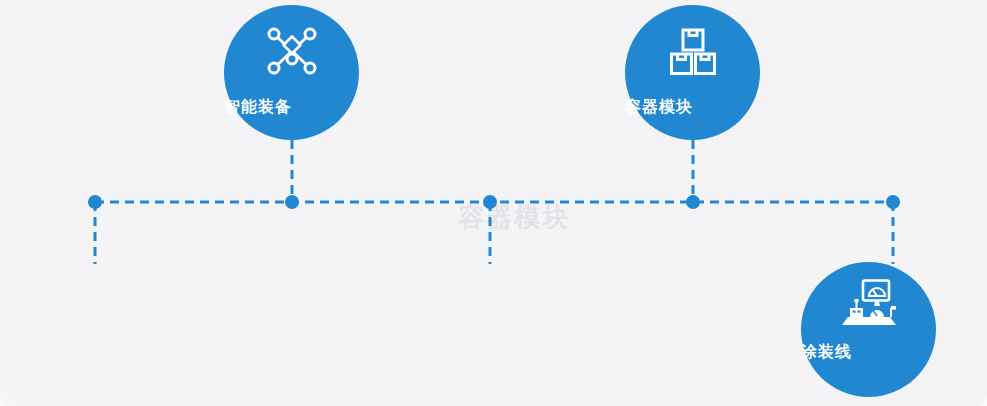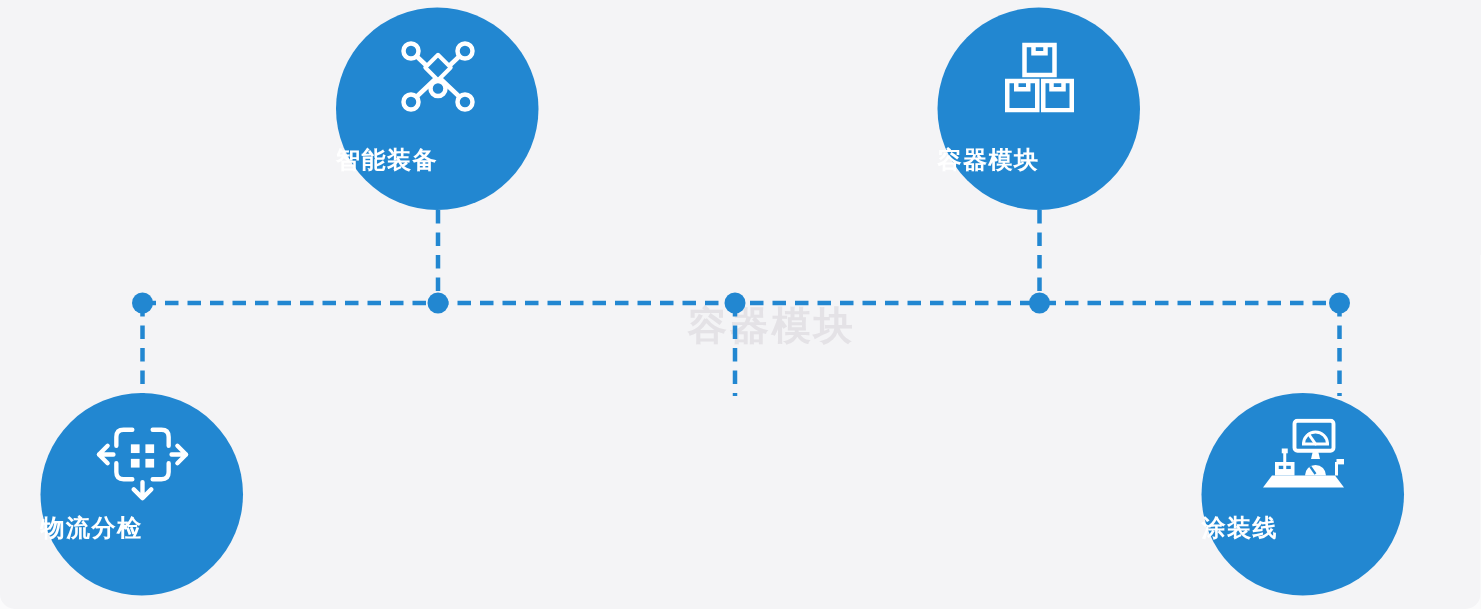--- a/index.html
+++ b/index.html
@@ -120,42 +120,20 @@
           <rect x="1.5" y="26" width="20" height="19.5"></rect>
           <path d="M7.5 26 V31.5 H15.5 V26"></path>
           <rect x="25.5" y="26" width="19" height="19.5"></rect>
           <path d="M31 26 V31.5 H39 V26"></path>
         </g>
       </svg>
     </div>
     <div class="label">容器模块</div>
   </div>
 
-  <div class="node node-bottom" style="left:27px; top:262px;">
-    <div class="icon-wrap">
-      <svg width="64" height="62" viewBox="0 0 66 64">
-        <g stroke="#ffffff" stroke-width="3" fill="none" stroke-linecap="round" stroke-linejoin="round">
-          <path d="M15 26 V20 Q15 15 20 15 H26"></path>
-          <path d="M40 15 H46 Q51 15 51 20 V26"></path>
-          <path d="M51 38 V44 Q51 49 46 49 H40"></path>
-          <path d="M26 49 H20 Q15 49 15 44 V38"></path>
-          <path d="M13 32 H3 M9 26 L3 32 L9 38"></path>
-          <path d="M53 32 H63 M57 26 L63 32 L57 38"></path>
-          <path d="M33 51 V62 M27 56 L33 62 L39 56"></path>
-        </g>
-        <g fill="#ffffff">
-          <rect x="25" y="25" width="6" height="6"></rect>
-          <rect x="35" y="25" width="6" height="6"></rect>
-          <rect x="25" y="35" width="6" height="6"></rect>
-          <rect x="35" y="35" width="6" height="6"></rect>
-        </g>
-      </svg>
-    </div>
-    <div class="label">物流分检</div>
-  </div>
 
 
   <div class="node node-bottom" style="left:801px; top:262px;">
     <div class="icon-wrap">
       <svg width="60" height="48" viewBox="0 0 60 48">
 
         <rect x="24" y="1.5" width="26" height="20" rx="2" stroke="#ffffff" stroke-width="2.6" fill="none"></rect>
         <path d="M30 17 A8 8 0 0 1 46 17" stroke="#ffffff" stroke-width="2" fill="none"></path>
         <line x1="29" y1="17" x2="47" y2="17" stroke="#ffffff" stroke-width="2"></line>
         <line x1="38" y1="17" x2="33.5" y2="10.5" stroke="#ffffff" stroke-width="2" stroke-linecap="round"></line>

